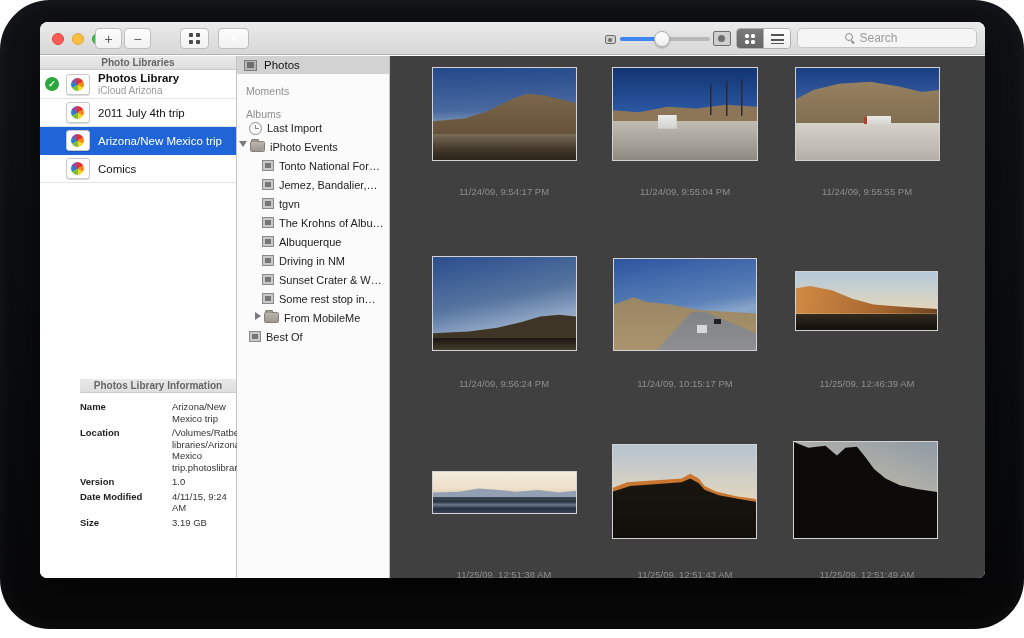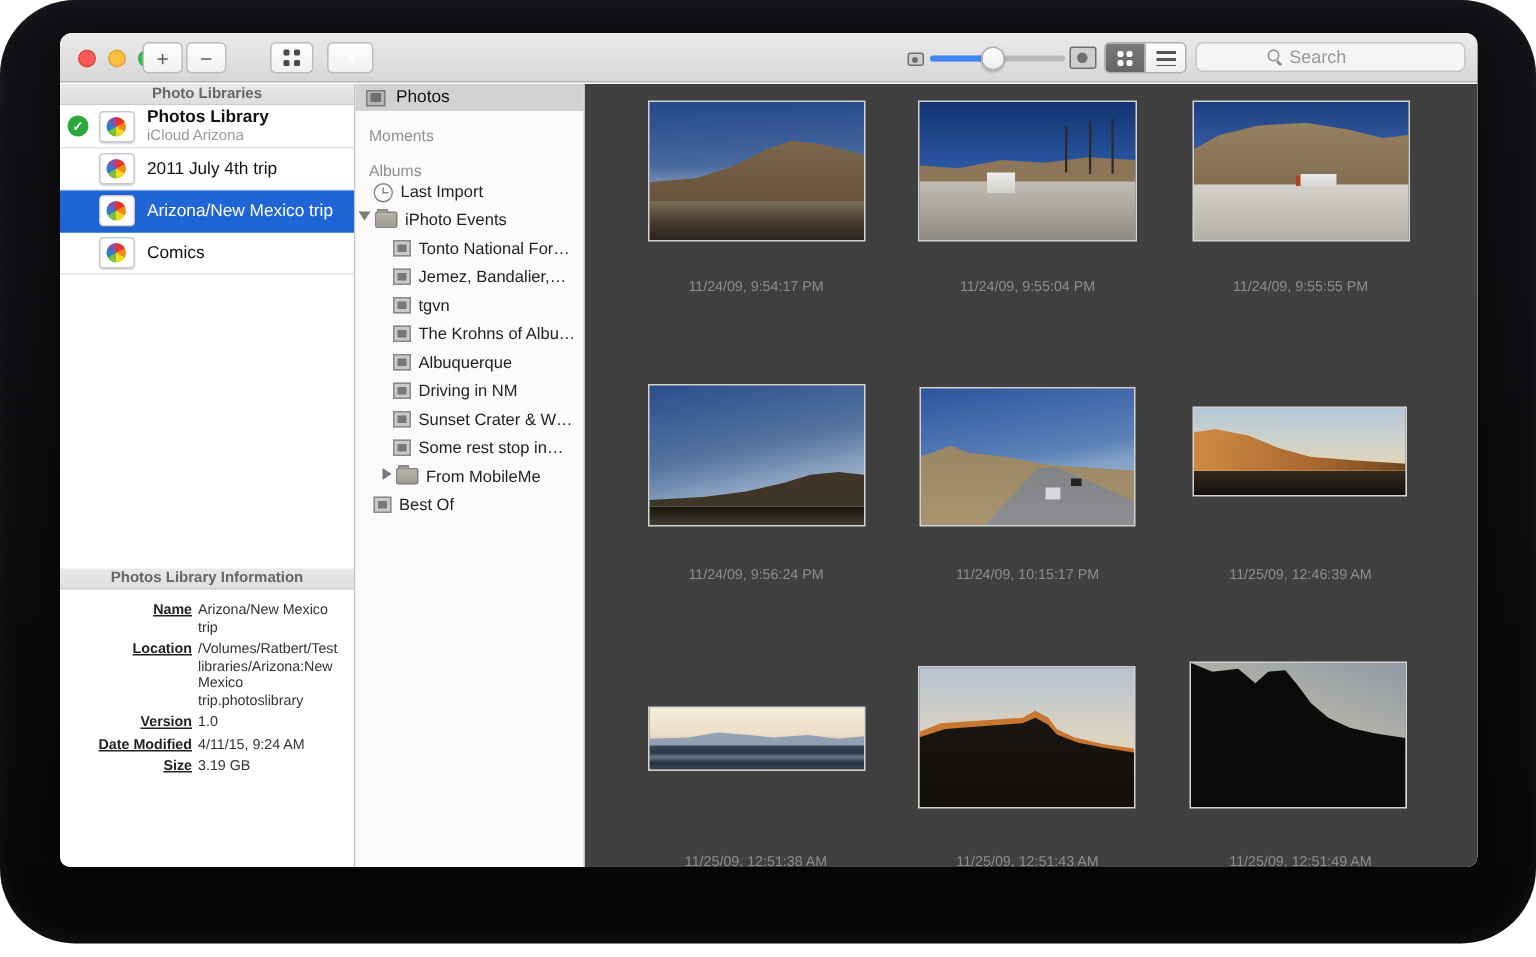--- a/index.html
+++ b/index.html
@@ -64,24 +64,24 @@
   .lib-row.first { height:29px; }
   .lib-row.sel { background:#2065d8; border-bottom-color:#2065d8; }
   .lib-row .txt { margin-left:8px; font-size:11.5px; color:#111; }
   .lib-row.sel .txt { color:#fff; }
   .lib-row .txt .t1 { font-weight:bold; font-size:11.5px; }
   .lib-row .txt .t2 { font-size:10px; color:#9a9a9a; margin-top:1px; }
   .check { position:absolute; left:5px; top:7px; width:14px; height:14px; border-radius:50%; background:#2ca83c; color:#fff; font-size:9px; line-height:14px; text-align:center; font-weight:bold; }
   .libicon { width:24px; height:21px; margin-left:26px; background:#fff; border:1px solid #c9c9c9; border-radius:3px; position:relative; box-shadow:0 1px 1px rgba(0,0,0,0.15); flex:none; }
   .libicon:after { content:""; position:absolute; left:4px; top:3px; width:13px; height:13px; border-radius:50%; background:conic-gradient(#e7332b 0 60deg,#f08a1d 60deg 120deg,#f5d820 120deg 180deg,#7cbf3f 180deg 240deg,#2f7ccd 240deg 300deg,#8b4fa8 300deg 360deg); }
 
-  .info { position:absolute; left:0; right:0; top:323px; }
+  .info { position:absolute; left:0; right:0; top:323px;padding-left:40px; }
   .info-body { padding:8px 6px 0 0; }
   .inforow { display:flex; margin-bottom:3px; }
-  .inforow .lab { width:88px; text-align:right; font-weight:bold; font-size:9.5px; color:#222; flex:none; line-height:11.5px;text-decoration:underline; }
+  .inforow .lab { width:88px; text-align:left; font-weight:bold; font-size:9.5px; color:#222; flex:none; line-height:11.5px; }
   .inforow .val { margin-left:4px; font-size:9.5px; color:#333; line-height:11.5px; width:100px; overflow-wrap:break-word; }
 
   
   .photos-row { height:18px; background:#d2d2d2; display:flex; align-items:center; }
   .photos-ic { width:13px; height:11px; margin-left:14px; background:#b5b5b5; border:1px solid #7e7e7e; position:relative; flex:none; }
   .photos-ic:after { content:""; position:absolute; left:2px; top:1px; width:7px; height:6px; background:#6e6e6e; }
   .photos-row span { margin-left:7px; font-size:11.5px; color:#111; }
   .sect { position:absolute; left:9px; font-size:10.5px; color:#8f8f8f; }
   .trow { position:absolute; height:19px; display:flex; align-items:flex-start; font-size:11px; color:#222; width:100%; }
   .trow .lbl { margin-left:5px; white-space:nowrap; overflow:hidden; }

